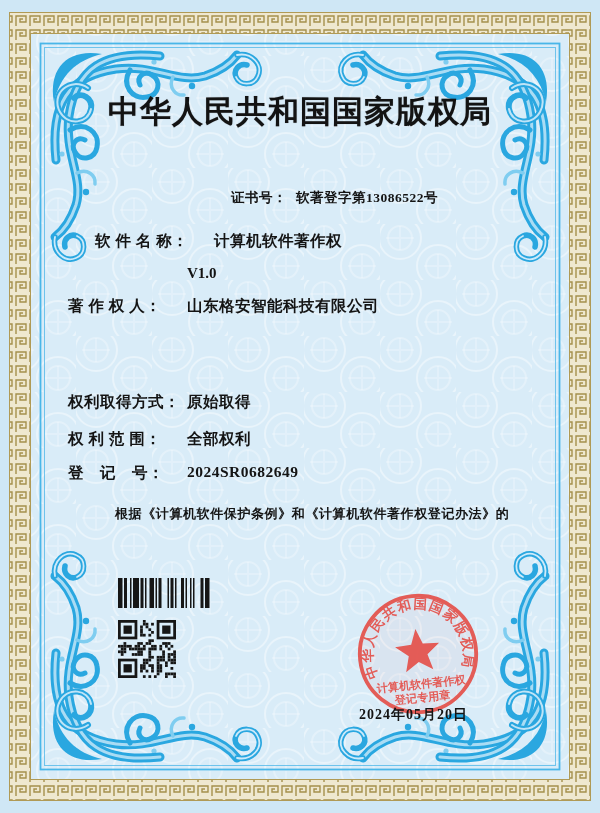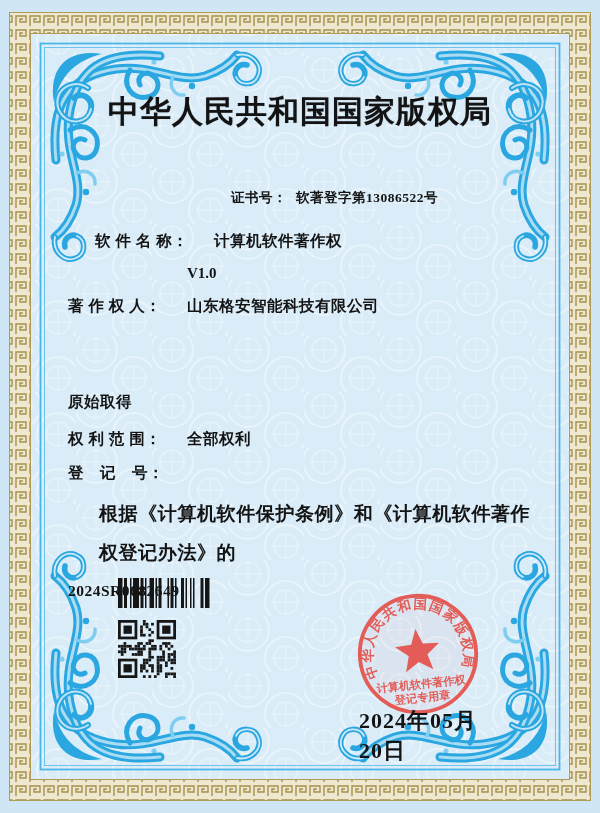--- a/index.html
+++ b/index.html
@@ -8,27 +8,27 @@
   .page{position:relative;width:496px;height:813px;}
   .abs{position:absolute;}
   .decor{left:0;top:0;z-index:0;pointer-events:none;}
   .content{z-index:2;font-weight:bold;}
   .title{left:0;width:600px;text-align:center;font-size:31px;letter-spacing:1px;
          font-weight:bold;color:#131313;text-shadow:0 0 1px rgba(0,0,0,.35);}
   .certno{top:189px;right:58px;font-size:13.5px;letter-spacing:.5px;display:flex;gap:9px;font-weight:bold;}
   .row{left:68px;display:flex;font-size:15.5px;letter-spacing:.5px;font-weight:bold;}
   .row .lbl{width:119px;flex:0 0 119px;}
   .ver{left:187px;font-size:15px;font-weight:bold;}
-  .stmt{left:68px;top:494px;width:476px;font-size:19px;line-height:39px;
+  .stmt{left:84px;top:494px;width:476px;font-size:13px;line-height:39px;
         letter-spacing:.6px;font-weight:bold;}
   .stmt .l1{padding-left:31px;}
   .barcode{left:118px;top:578px;}
   .qr{left:118px;top:620px;}
   .seal{left:355px;top:591px;width:126px;height:126px;opacity:.92;transform:rotate(-6deg);}
-  .date{left:359px;top:706px;font-size:22px;letter-spacing:1px;font-weight:bold;}
+  .date{left:359px;top:706px;font-size:14px;letter-spacing:1px;font-weight:bold;}
 </style>
 </head>
 <body>
 
 <div class="page">
 
   <svg class="abs decor" width="600" height="813" viewBox="0 0 600 813" aria-hidden="true">
     <defs>
       <pattern id="meander" width="14" height="14" patternUnits="userSpaceOnUse">
         <rect width="14" height="14" fill="#efe8d0"></rect>
@@ -95,29 +95,30 @@
     <span class="val">计算机软件著作权</span>
   </div>
   <div class="abs content ver" style="top:253px;margin-top:12px;">V1.0</div>
 
   <div class="abs content row" style="top:296px;">
     <span class="lbl">著 作 权 人：</span>
     <span class="val">山东格安智能科技有限公司</span>
   </div>
 
   <div class="abs content row" style="top:392px;">
+    <span class="lbl">权利取得方式：</span>
     <span class="val">原始取得</span>
   </div>
 
   <div class="abs content row" style="top:429px;">
     <span class="lbl">权 利 范 围：</span>
     <span class="val">全部权利</span>
   </div>
 
-  <div class="abs content row" style="top:463px;flex-direction:column;">
+  <div class="abs content row" style="top:463px;">
     <span class="lbl">登　记　号：</span>
     <span class="val">2024SR0682649</span>
   </div>
 
   <div class="abs content stmt">
     <div class="l1">根据《计算机软件保护条例》和《计算机软件著作权登记办法》的</div>
   </div>
 
   <svg class="abs barcode" id="barcode-svg" width="92" height="30" viewBox="0 0 92 30">
       <g fill="#161616">

